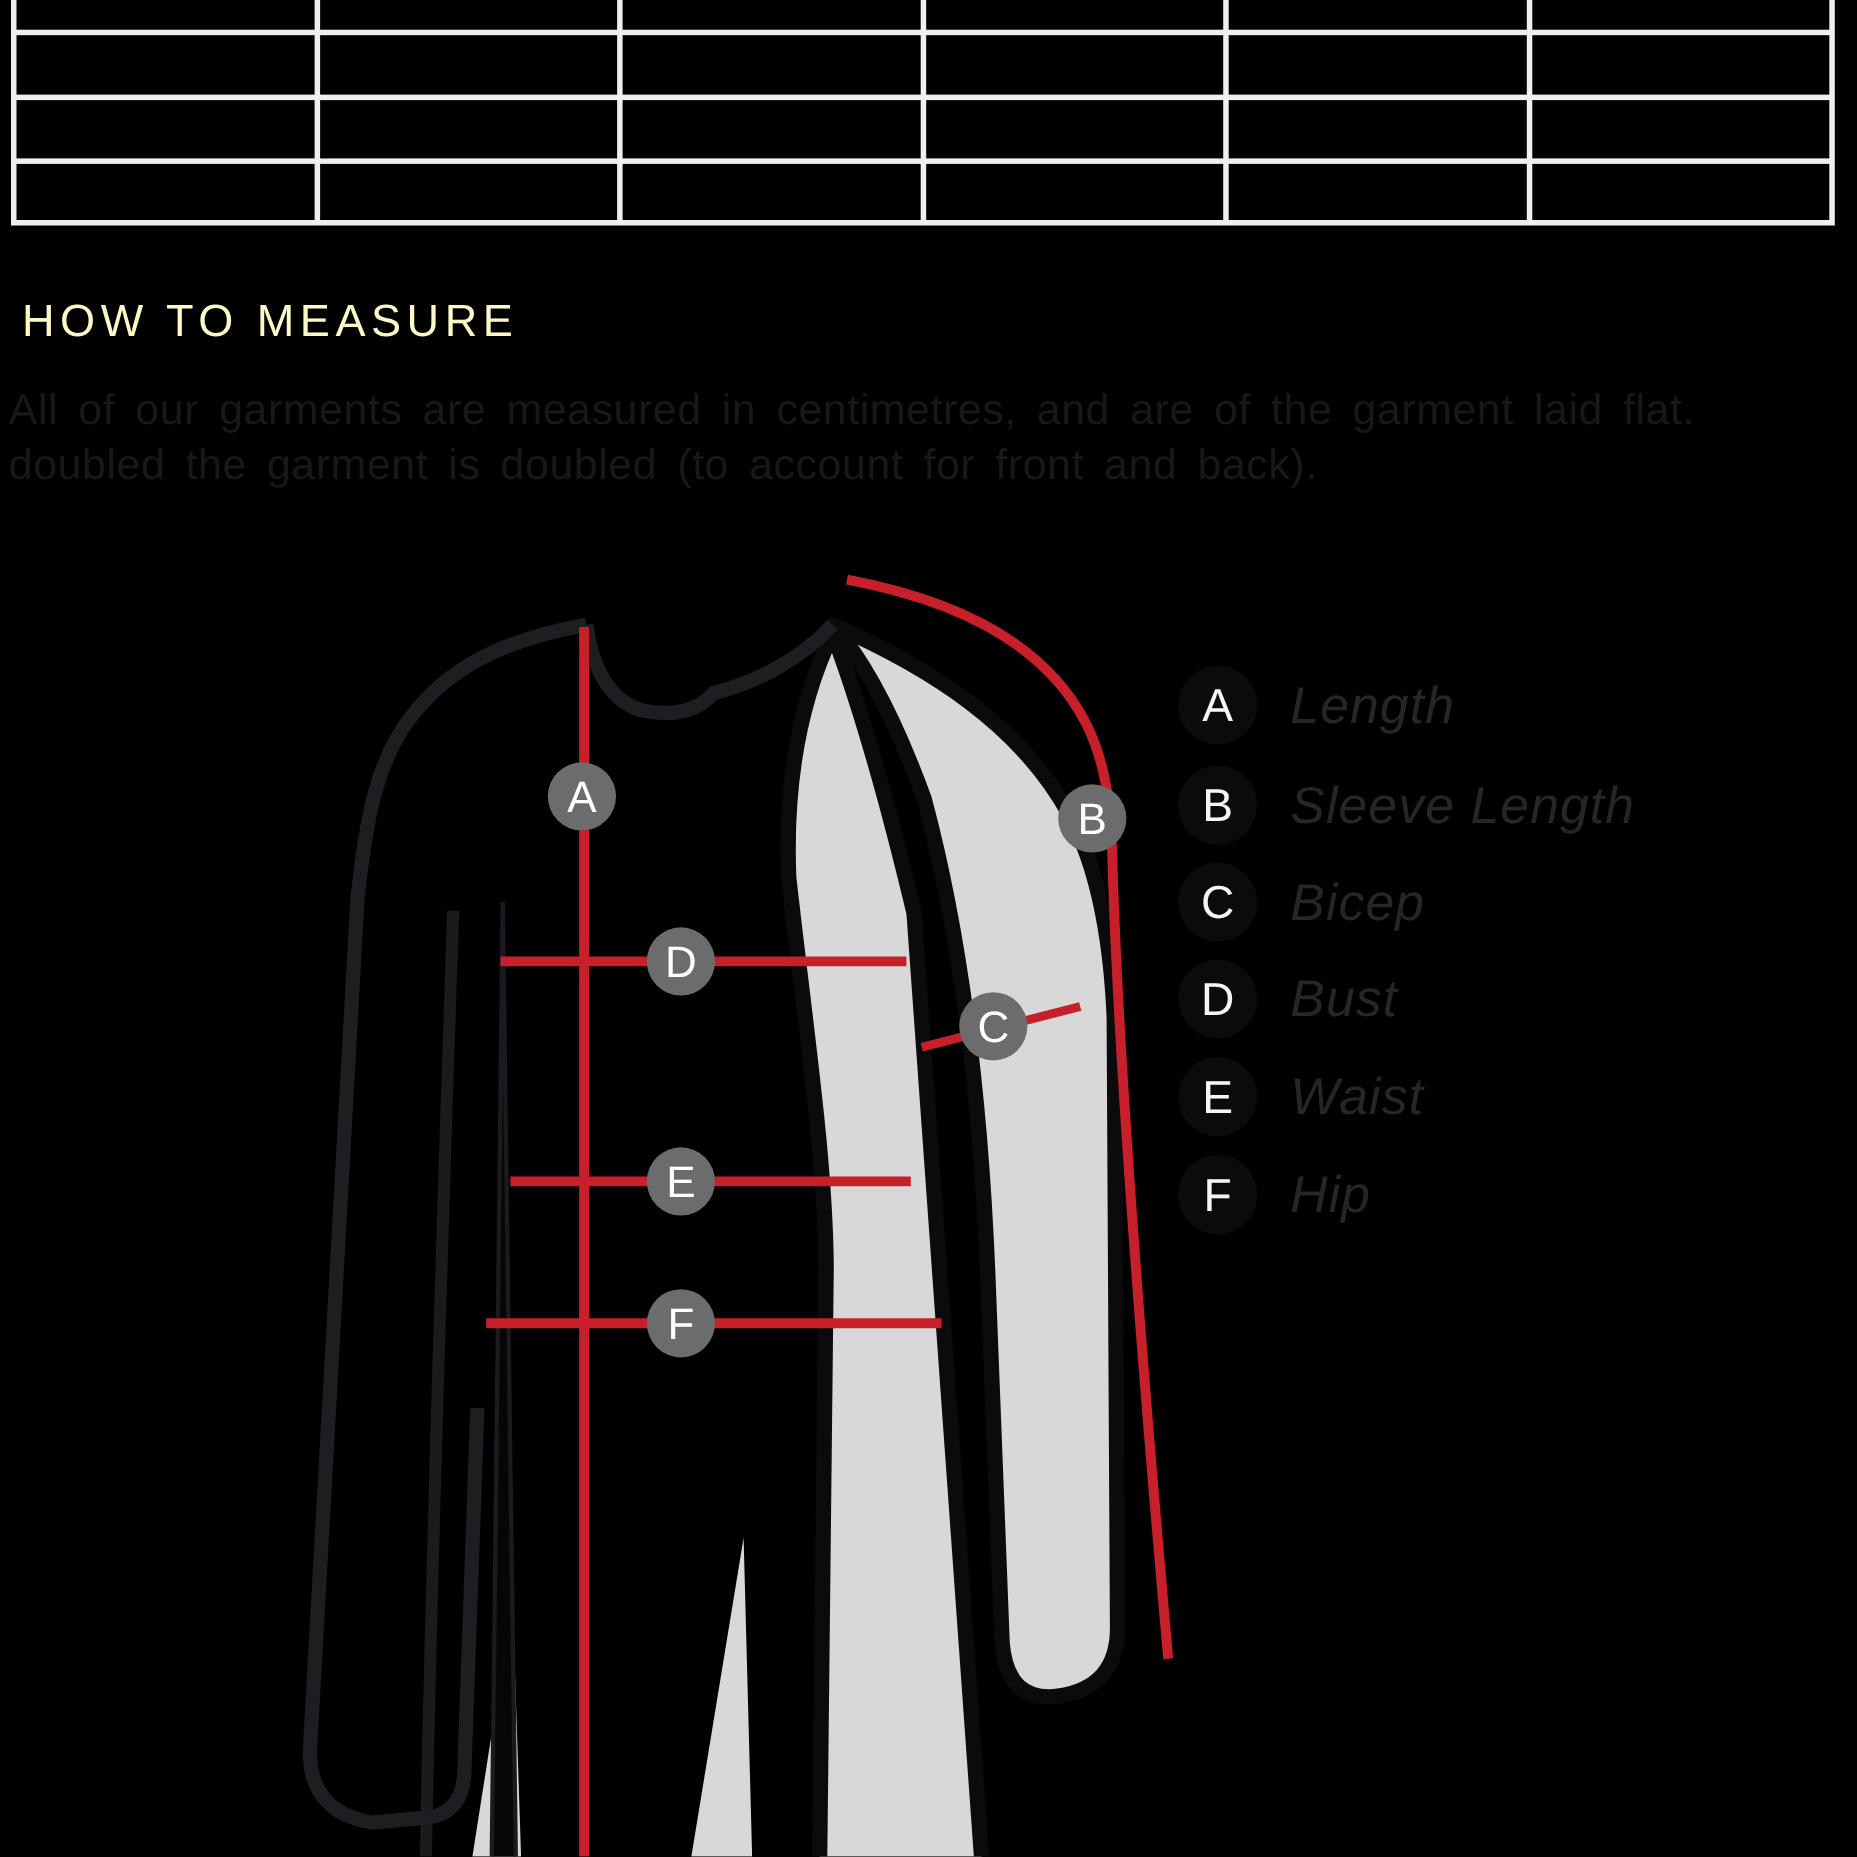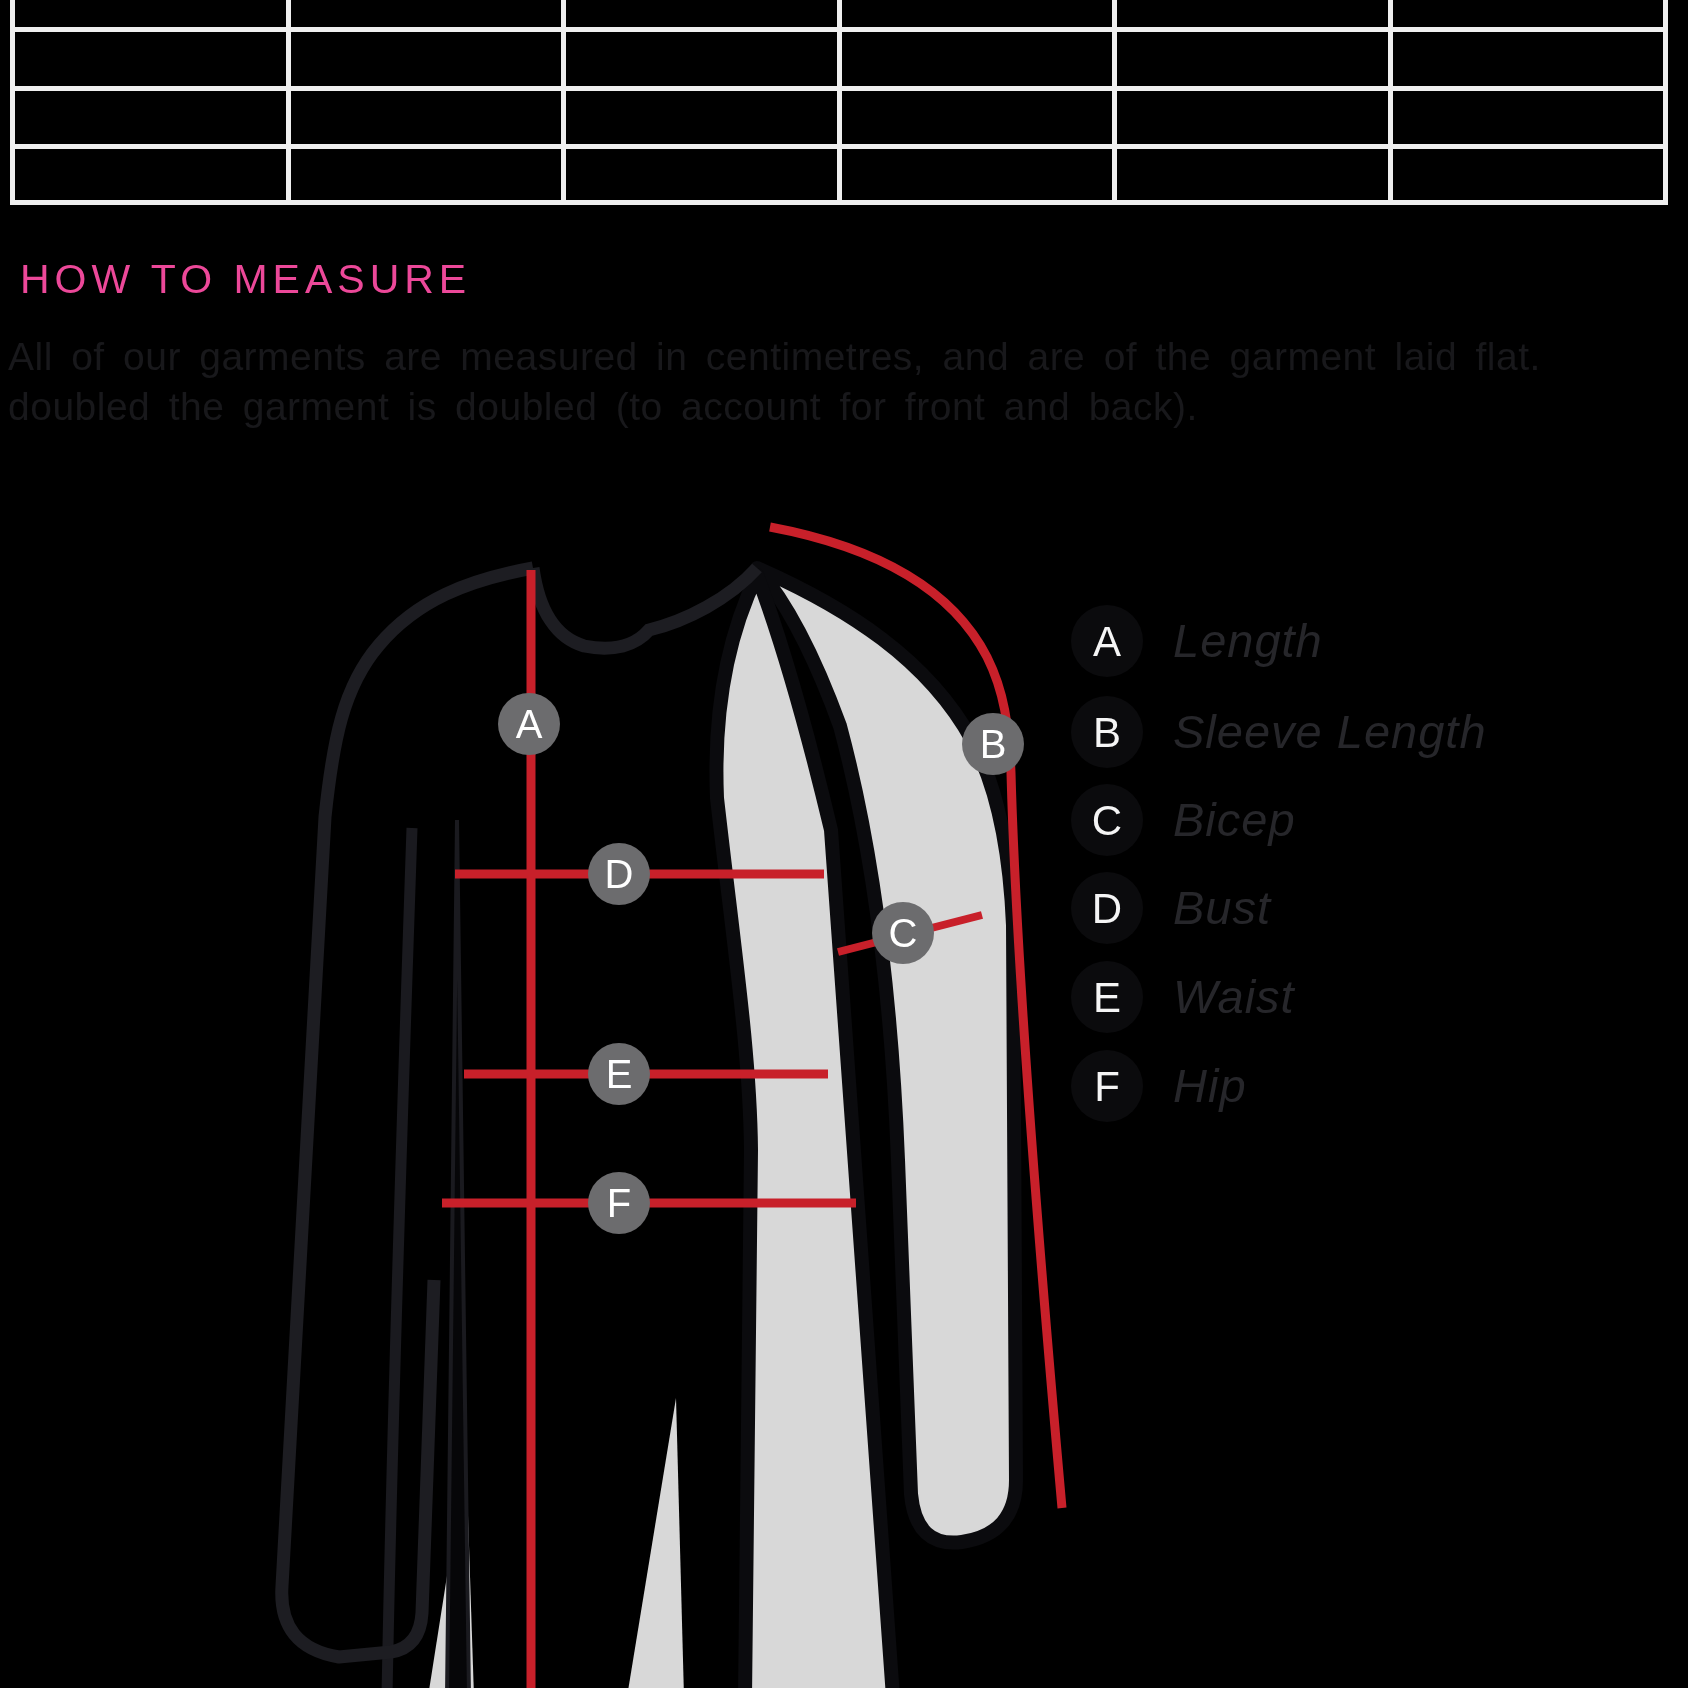--- a/index.html
+++ b/index.html
@@ -6,23 +6,23 @@
   .stage{position:relative;width:1688px;height:1688px;background:#000;overflow:hidden;
          font-family:"Liberation Sans",sans-serif;}
 
   
   .size-table{position:absolute;left:10px;top:-33px;width:1658px;background:#efefef;
               display:grid;grid-template-columns:repeat(6,1fr);
               grid-template-rows:55px 54px 53px 51px;gap:5px;padding:5px;box-sizing:border-box;}
   .size-table .cell{background:#000;}
 
   
-  .htm-heading{position:absolute;left:20px;top:256px;font-size:41px;font-weight:300;
-               letter-spacing:5px;color:#ec4899;}
-  .htm-paragraph{position:absolute;left:8px;top:332px;font-size:39px;font-weight:300;
+  .htm-heading{position:absolute;left:20px;top:268px;font-size:41px;font-weight:300;
+               letter-spacing:5px;color:#fef9c3;}
+  .htm-paragraph{position:absolute;left:8px;top:348px;font-size:39px;font-weight:300;
                  line-height:50px;letter-spacing:.5px;word-spacing:7px;color:#18181b;white-space:nowrap;}
 
   
   .diagram{position:absolute;left:0;top:0;width:1688px;height:1688px;}
   .marker-letter{font-family:"Liberation Sans",sans-serif;font-size:40px;font-weight:300;fill:#ffffff;}
   .legend-letter{font-family:"Liberation Sans",sans-serif;font-size:42px;font-weight:300;fill:#f5f5f5;}
   .legend-label{font-family:"Liberation Sans",sans-serif;font-size:47px;font-weight:300;
                 font-style:italic;fill:#26262a;letter-spacing:1px;}
 </style>
 </head>

